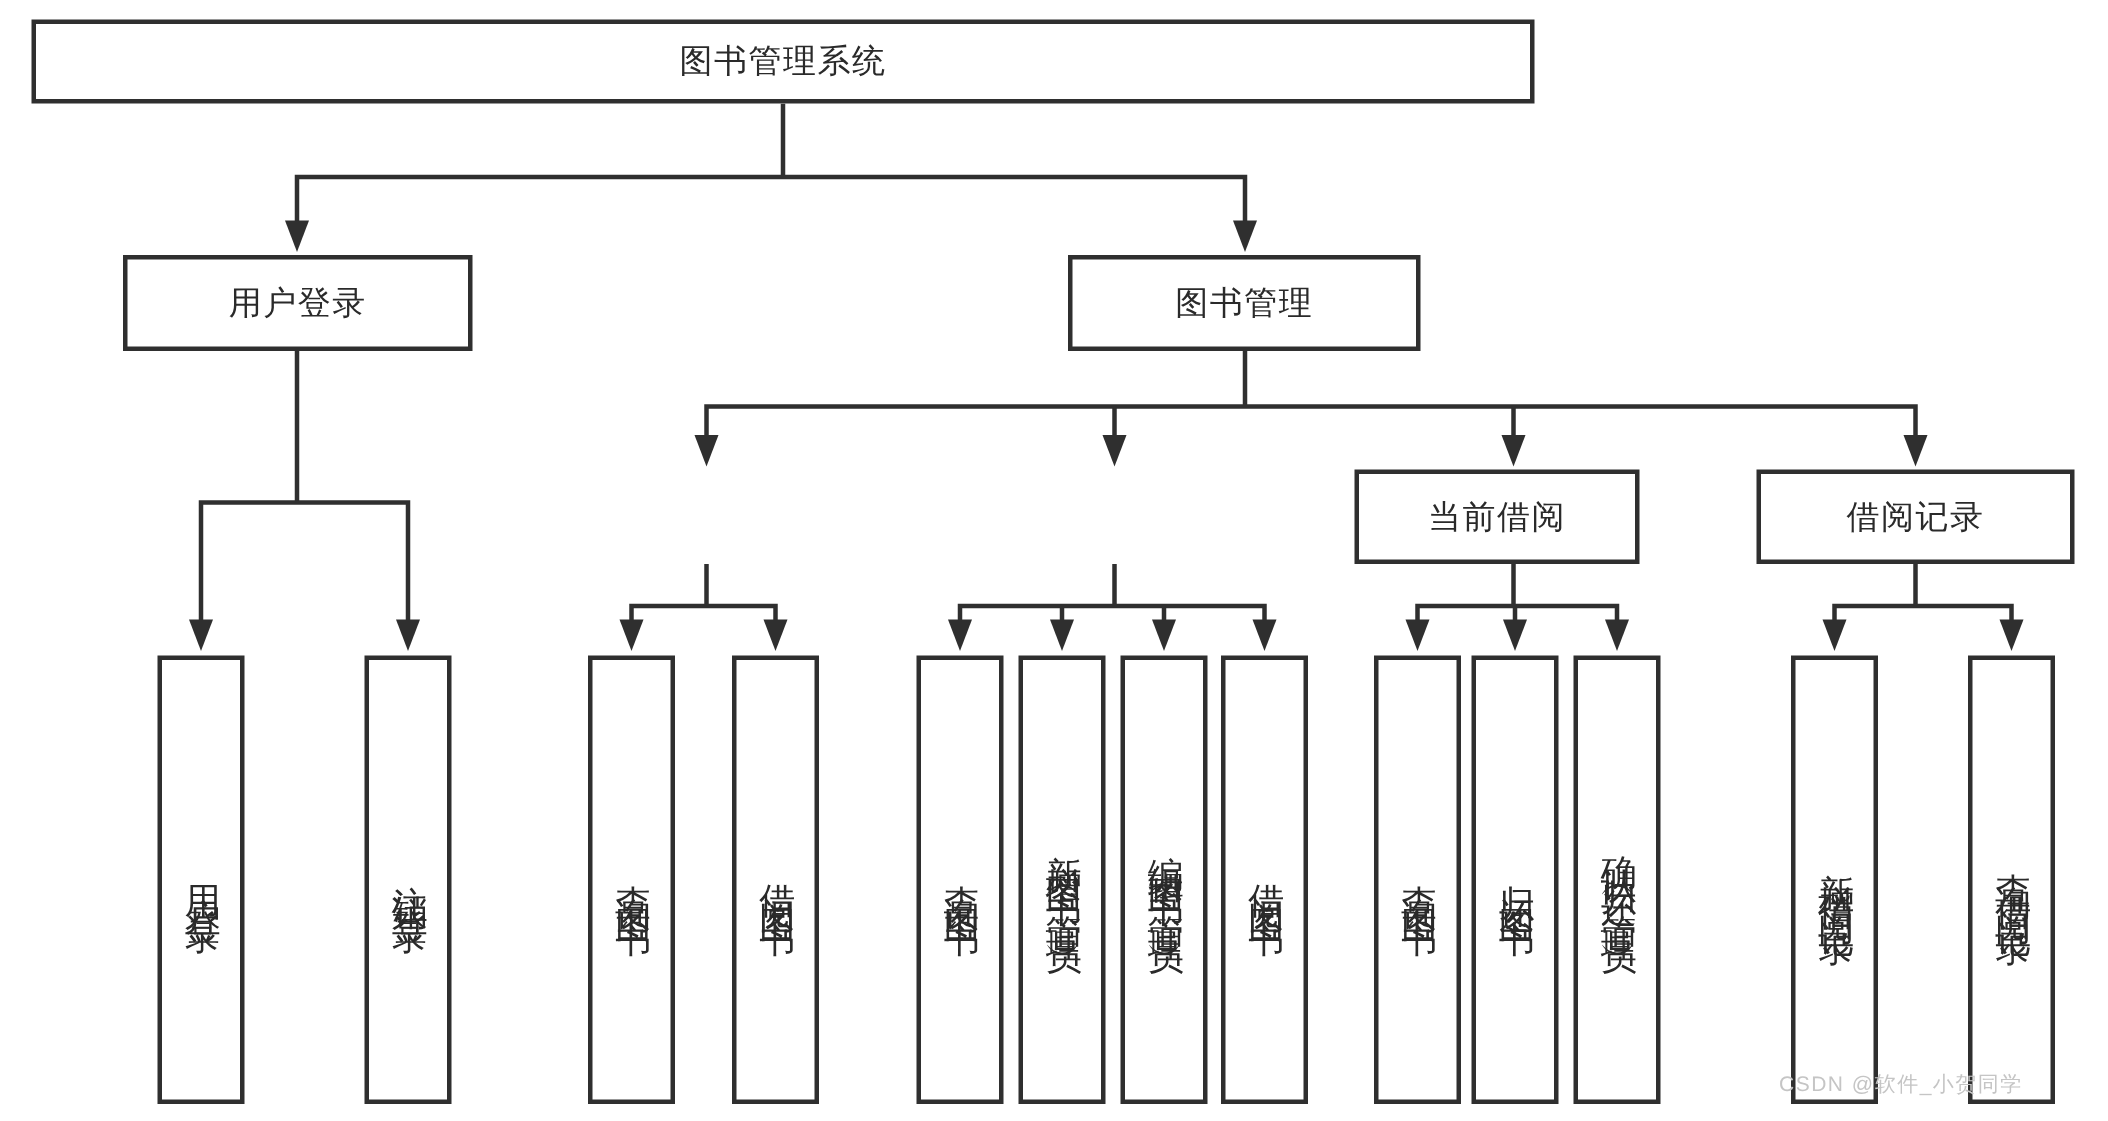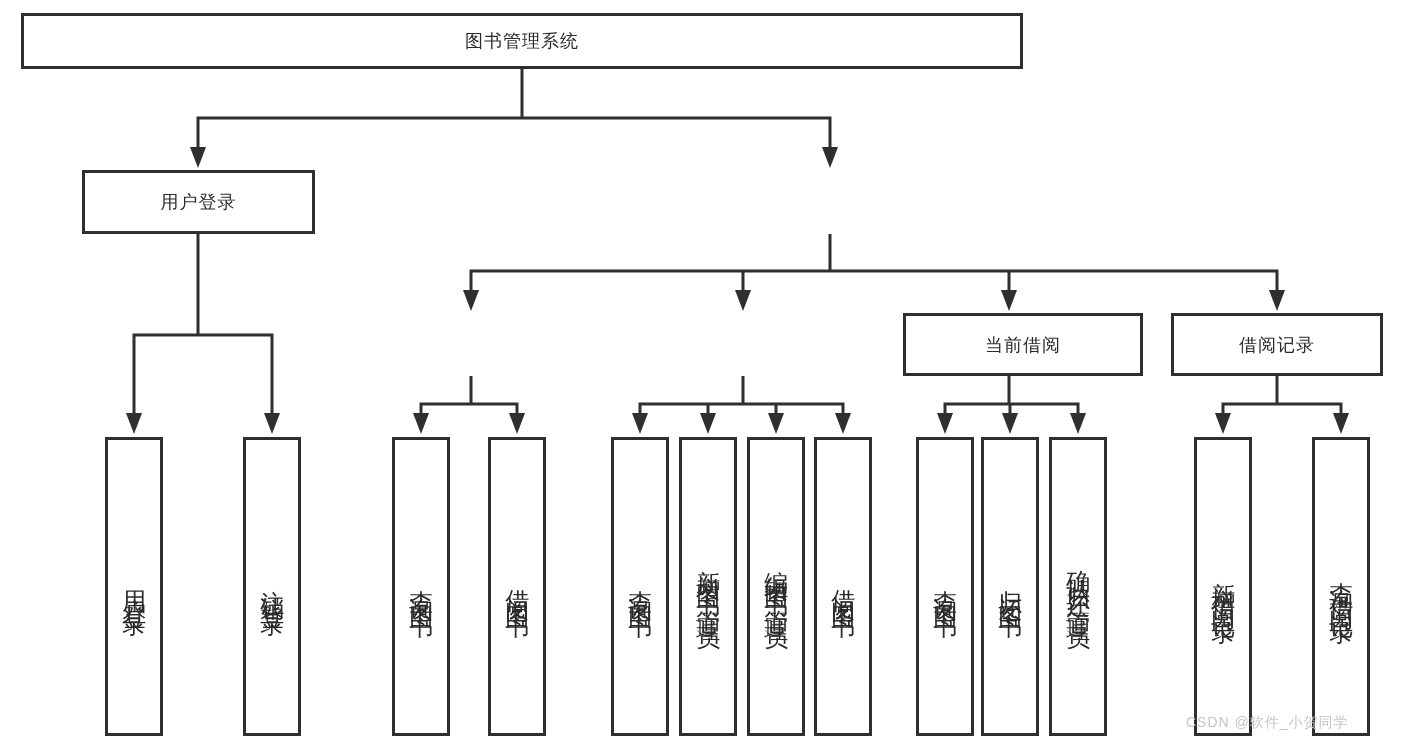--- a/index.html
+++ b/index.html
@@ -19,41 +19,41 @@
   .box{
     position:absolute;
     box-sizing:border-box;
     border:3px solid var(--line);
     background:#ffffff;
     display:flex;
     align-items:center;
     justify-content:center;
   }
   .hbox span{
-    font-size:18px;
+    font-size:22px;
     color:var(--text);
     letter-spacing:1px;
     white-space:nowrap;
   }
   .leaf span{
     writing-mode:vertical-rl;
     text-orientation:mixed;
     font-size:24px;
     letter-spacing:8px;
     line-height:1.1;
     color:var(--text);
     white-space:nowrap;
   }
   
   #n-root {left:21px;  top:13px;  width:1002px;height:56px}
   #n-login{left:82px;  top:170px; width:233px; height:64px}
   #n-mgmt {left:712px; top:170px; width:235px; height:64px}
   #n-new  {left:362px; top:313px; width:218px; height:63px}
   #n-bor  {left:634px; top:313px; width:218px; height:63px}
-  #n-cur  {left:903px; top:313px; width:240px; height:63px}
+  #n-cur  {left:903px; top:313px; width:190px; height:63px}
   #n-rec  {left:1171px;top:313px; width:212px; height:63px}
   .leaf{top:437px;width:58px;height:299px}
   #l1 {left:105px} #l2 {left:243px} #l3 {left:392px} #l4 {left:488px}
   #l5 {left:611px} #l6 {left:679px} #l7 {left:747px} #l8 {left:814px}
   #l9 {left:916px} #l10{left:981px} #l11{left:1049px}#l12{left:1194px}
   #l13{left:1312px}
   #watermark{
     position:absolute;
     left:1186px;top:714px;
     font-size:14px;
@@ -102,20 +102,23 @@
     </g>
   </svg>
 
   <div id="n-root" class="box hbox">
     <span>图书管理系统</span>
   </div>
 
   <div id="n-login" class="box hbox">
     <span>用户登录</span>
   </div>
+  <div id="n-mgmt" class="box hbox">
+    <span>图书管理</span>
+  </div>
 
   <div id="n-cur" class="box hbox">
     <span>当前借阅</span>
   </div>
   <div id="n-rec" class="box hbox">
     <span>借阅记录</span>
   </div>
 
   <div id="l1" class="box leaf">
     <span>用户登录</span>

